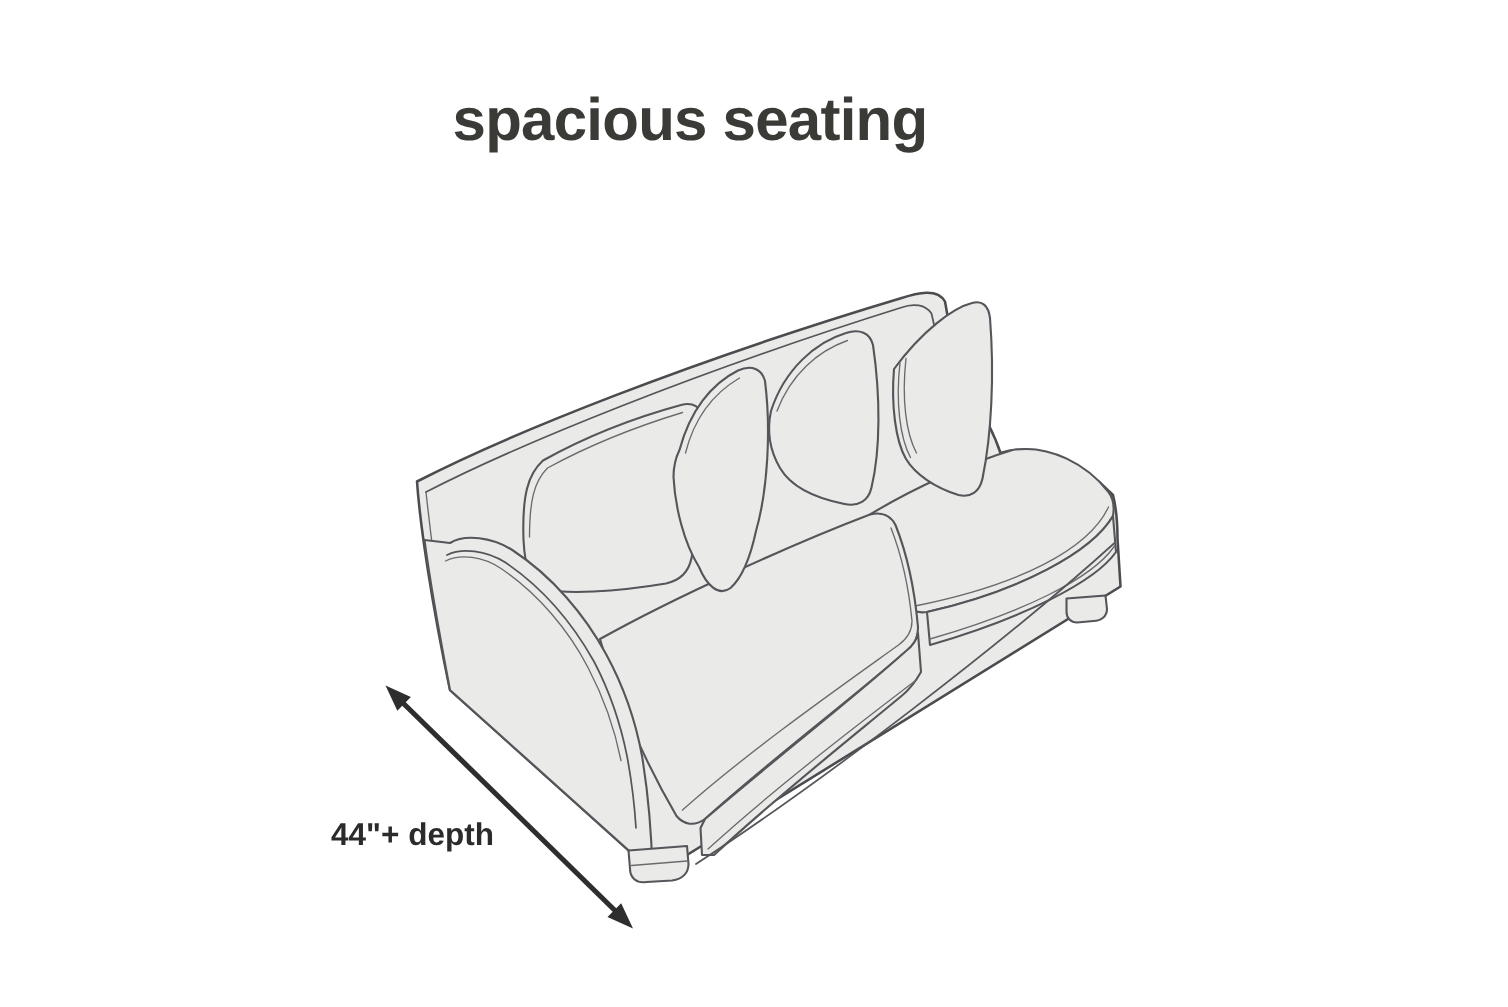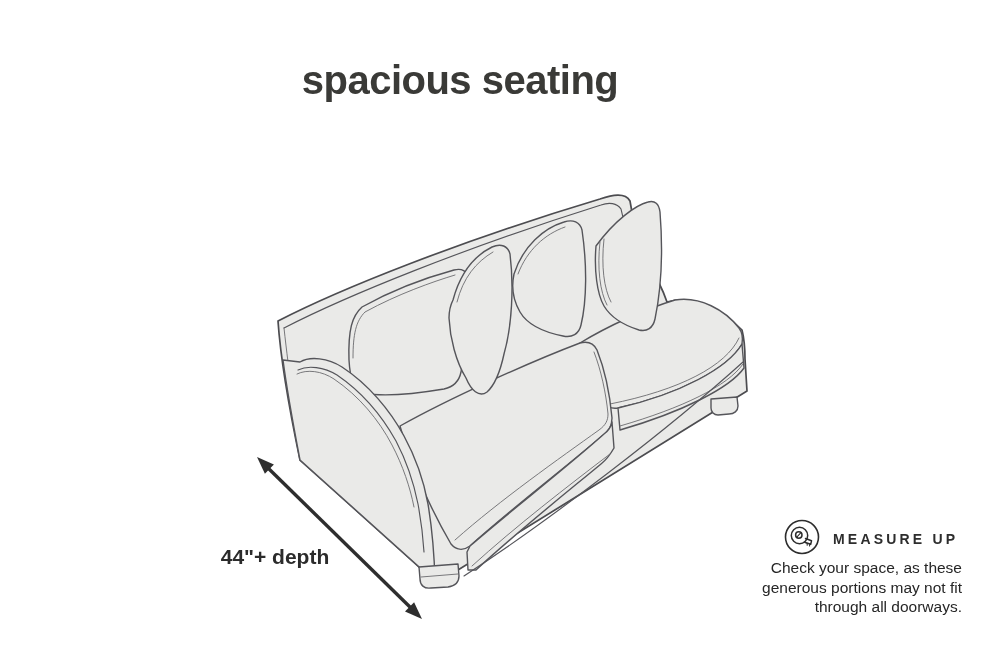--- a/index.html
+++ b/index.html
@@ -147,29 +147,14 @@
 
   <div class="arrow-wrap">
     <svg width="175" height="172" viewBox="0 0 175 172">
       <line class="arrow-line" x1="16" y1="16" x2="159" y2="156"></line>
       <polygon class="arrow-head" points="5,5 12.9,21.8 21.9,12.6"></polygon>
       <polygon class="arrow-head" points="170,167 153.0,159.4 162.1,150.2"></polygon>
     </svg>
   </div>
   <div class="dim-label">44"+ depth</div>
 
-  <div class="measure">
-    <div class="measure-icon">
-      <svg width="40" height="40" viewBox="0 0 40 40">
-        <circle class="mi" cx="20" cy="20" r="16.5" style="stroke-width:1.6"></circle>
-        <circle class="mi" cx="17.5" cy="18.5" r="8.2"></circle>
-        <circle class="mi" cx="16.8" cy="18" r="3.2"></circle>
-        <line class="mi" x1="15" y1="19.8" x2="18.5" y2="16.2" style="stroke-width:1.1"></line>
-        <path class="mi" d="M 23.5,21.5 L 29.5,23.8 L 28.7,27.3 L 22.6,25.2"></path>
-        <line class="mi" x1="25.2" y1="26.2" x2="25.2" y2="28.2" style="stroke-width:1.1"></line>
-        <line class="mi" x1="27.6" y1="27" x2="27.6" y2="29" style="stroke-width:1.1"></line>
-      </svg>
-    </div>
-    <div class="measure-heading">MEASURE UP</div>
-    <div class="measure-note">Check your space, as these generous portions may not fit through all doorways.</div>
-  </div>
 
 </div>
 
 </body></html>

